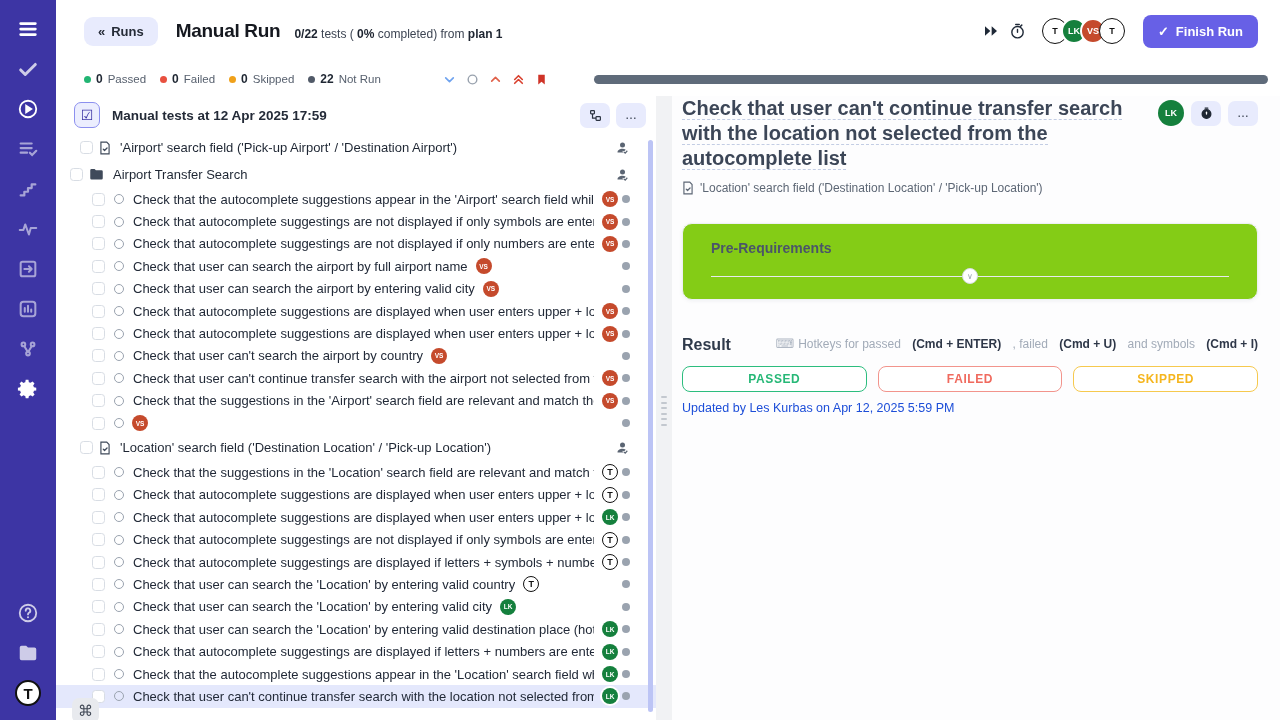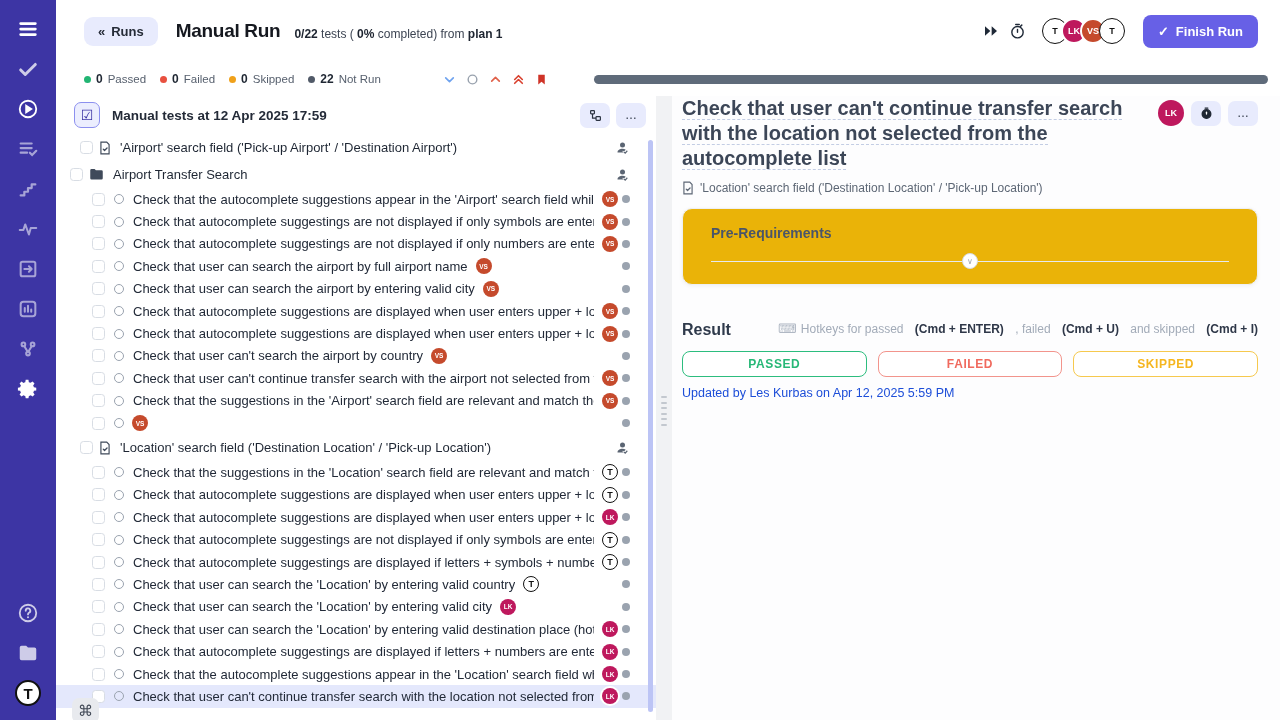--- a/index.html
+++ b/index.html
@@ -48,21 +48,21 @@
   .tree-rows { position:relative; }
   .row { display:flex; align-items:center; height:22.4px; padding-right:26px; font-size:13px; color:#222a38; cursor:pointer; }
   .row.selected { background:#e4e8fc; }
   .cb { width:13px; height:13px; border:1.2px solid #d8dde4; border-radius:3.5px; background:#fff; flex:none; cursor:pointer; }
   .status-circle { width:10px; height:10px; border:1.6px solid #9aa3af; border-radius:50%; flex:none; margin-left:9px; cursor:pointer; }
   .row .ficon { flex:none; margin-left:6px; display:flex; color:#3f4a5a; }
   .row-title { margin-left:9px; white-space:nowrap; overflow:hidden; min-width:0; flex:0 1 auto; }
   .row.folder .row-title, .row.suite .row-title { color:#1e2633; }
   .badge { flex:none; width:16px; height:16px; border-radius:50%; font-size:6.5px; font-weight:bold; display:flex; align-items:center; justify-content:center; margin-left:8px; box-shadow:0 0 0 2px #fff; }
   .b-vs { background:#c54a2c; color:#fff; }
-  .b-lk { background:#be185d; color:#fff; }
+  .b-lk { background:#15803d; color:#fff; }
   .b-t  { background:#fff; color:#111; border:1.5px solid #111; font-size:9px; }
   .row .spacer { flex:1 0 4px; }
   .dot { flex:none; width:8px; height:8px; border-radius:50%; background:#9aa3af; }
   .assign-icon { flex:none; color:#5b6573; display:flex; cursor:pointer; }
   .row.folder { padding-left:14px; }
   .row.suite  { padding-left:24px; }
   .row.test   { padding-left:36px; }
   .row.folder, .row.suite { height:27px; }
   .tree-scrollbar { position:absolute; left:648px; top:140px; width:5px; height:572px; background:#bcc4f5; border-radius:3px; z-index:8; }
 
@@ -73,21 +73,21 @@
 
   
   .detail-panel { position:absolute; left:672px; top:90px; right:0; height:630px; background:#fdfdfe; padding:6px 22px 0 10px; }
   .detail-head { display:flex; align-items:flex-start; }
   .detail-title { font-size:20px; line-height:25px; font-weight:700; color:#3c4657; max-width:462px; }
   .detail-title span { border-bottom:1px dashed #c3cde4; -webkit-box-decoration-break:clone; box-decoration-break:clone; cursor:text; }
   .detail-head-btns { margin-left:auto; display:flex; align-items:center; gap:7px; padding-top:4px; }
   .avatar-sm { width:26px; height:26px; border-radius:50%; display:flex; align-items:center; justify-content:center; font-size:9px; font-weight:bold; color:#fff; cursor:pointer; }
   .suite-ref { display:flex; align-items:center; gap:6px; font-size:12px; color:#5d6775; margin-top:10px; }
   .suite-ref svg { color:#5d6775; }
-  .prereq-card { margin-top:13px; background:#eab308; border:1px solid #eef0f4; border-radius:10px; box-shadow:0 1px 4px rgba(25,35,60,.06); padding:16px 28px 22px; }
+  .prereq-card { margin-top:28px; background:#84cc16; border:1px solid #eef0f4; border-radius:10px; box-shadow:0 1px 4px rgba(25,35,60,.06); padding:16px 28px 22px; }
   .prereq-title { font-size:14px; font-weight:700; color:#4a5569; }
   .prereq-divider { position:relative; margin-top:20px; height:1px; background:#e7eaee; }
   .prereq-toggle { position:absolute; left:50%; top:-8px; transform:translateX(-50%); width:16px; height:16px; border:1px solid #d7dbe2; border-radius:50%; background:#fff; color:#9aa3af; font-size:8px; display:flex; align-items:center; justify-content:center; cursor:pointer; }
   .result-row { display:flex; align-items:flex-start; margin-top:36px; }
   .result-title { font-size:16px; font-weight:700; color:#2f3a4b; }
   .hotkeys { margin-left:auto; font-size:12px; color:#a2abb8; display:flex; align-items:center; gap:4px; white-space:nowrap; }
   .hotkeys b { color:#2e3748; }
   .kbd-icon { font-size:13px; color:#b0b8c4; }
   .verdicts { display:flex; gap:11px; margin-top:12px; }
   .verdict { flex:1; height:26px; border-radius:8px; background:#fff; font-size:12px; font-weight:700; letter-spacing:.6px; cursor:pointer; font-family:inherit; }
@@ -601,21 +601,21 @@
       <span class="prereq-toggle">
           <span>∨</span>
         </span>
     </div>
   </div>
 
   <div class="result-row">
     <span class="result-title">Result</span>
     <span class="hotkeys">
       <span class="kbd-icon">⌨</span>
-      <span>Hotkeys for passed</span>&nbsp;<b>(Cmd + ENTER)</b>&nbsp;<span>, failed</span>&nbsp;<b>(Cmd + U)</b>&nbsp;<span>and skipped</span>&nbsp;<b>(Cmd + I)</b>
+      <span>Hotkeys for passed</span>&nbsp;<b>(Cmd + ENTER)</b>&nbsp;<span>, failed</span>&nbsp;<b>(Cmd + U)</b>&nbsp;<span>and symbols</span>&nbsp;<b>(Cmd + I)</b>
     </span>
   </div>
 
   <div class="verdicts">
     <button class="verdict v-passed">PASSED</button>
     <button class="verdict v-failed">FAILED</button>
     <button class="verdict v-skipped">SKIPPED</button>
   </div>
 
   <div class="updated">Updated by Les Kurbas on Apr 12, 2025 5:59 PM</div>

